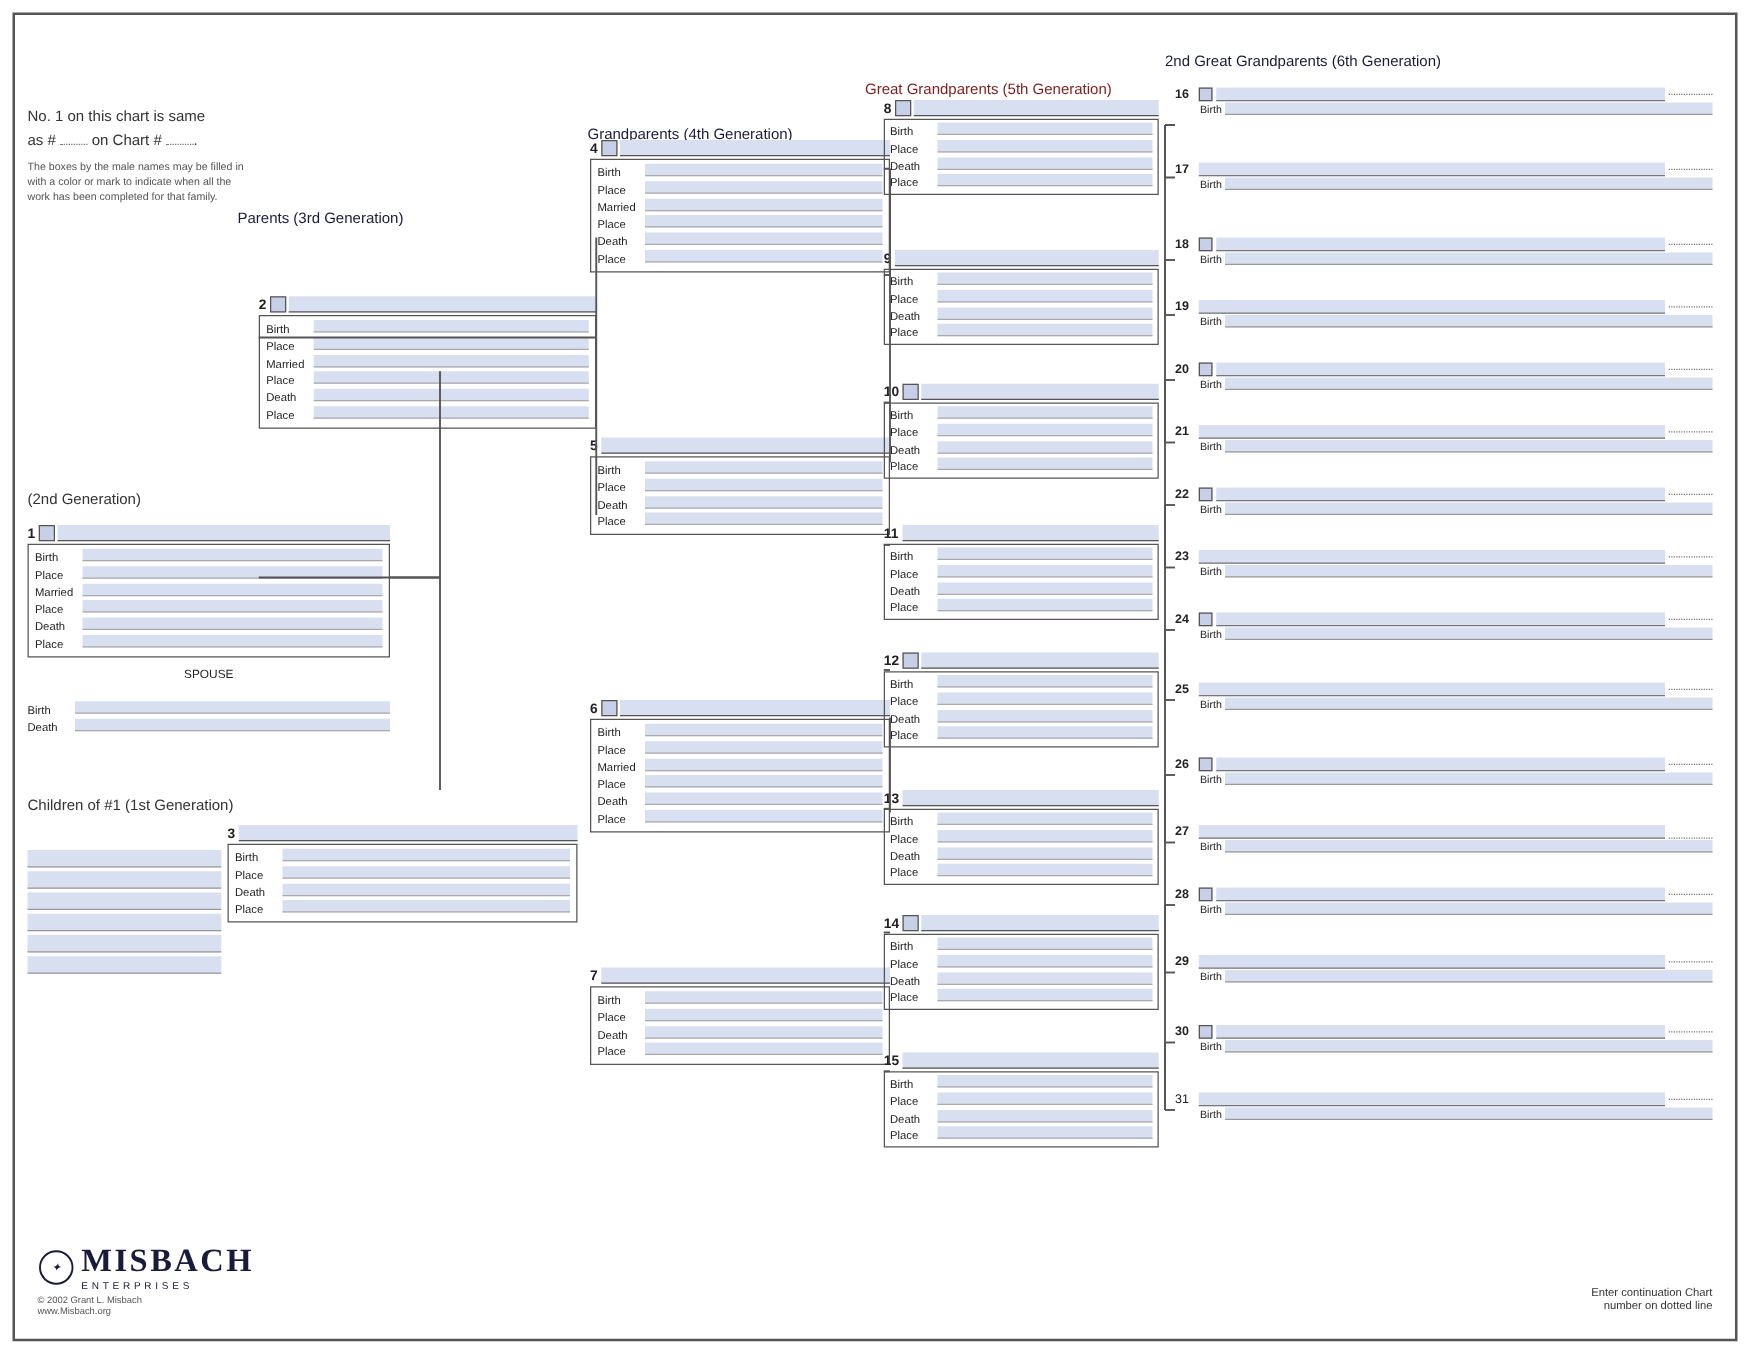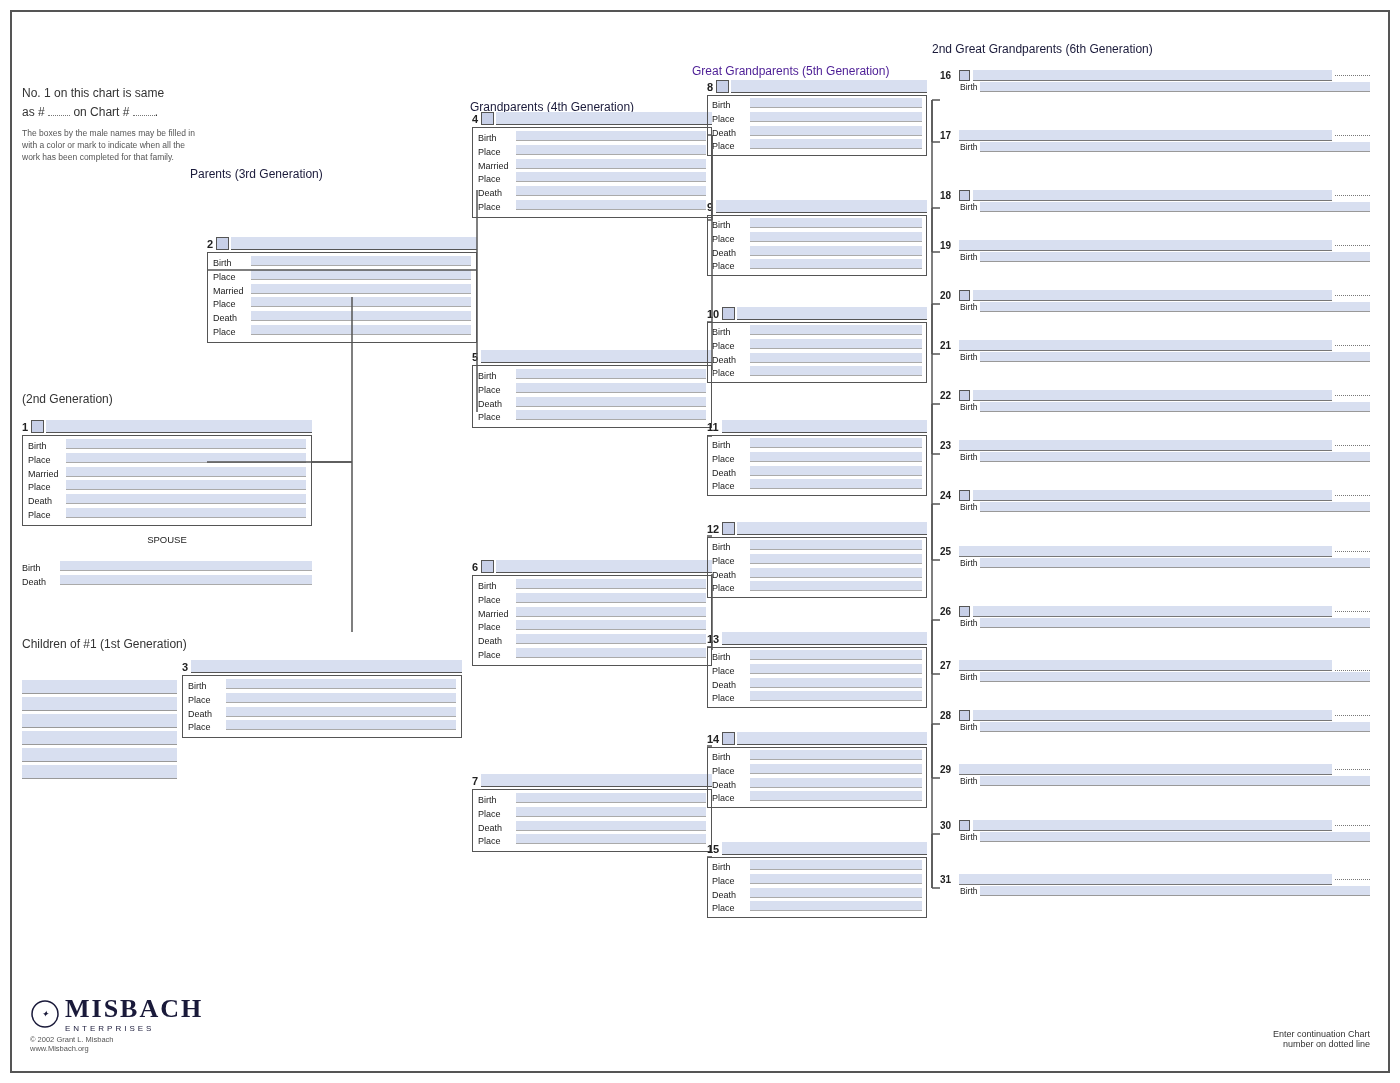--- a/index.html
+++ b/index.html
@@ -149,21 +149,21 @@
     </div>
     <div class="instructions" style="margin-top:6px; max-width:175px;">The boxes by the male names may be filled in with a color or mark to indicate when all the work has been completed for that family.</div>
   </div>
 
   <div style="position:absolute; top:155px; left:178px; font-size:12px; color:#1a1a3a;">
     <span>Parents (3rd Generation)</span>
   </div>
   <div style="position:absolute; top:88px; left:458px; font-size:12px; color:#1a1a3a;">
     <span>Grandparents (4th Generation)</span>
   </div>
-  <div style="position:absolute; top:52px; left:680px; font-size:12px; color:#4c1d95;text-align:center;">
+  <div style="position:absolute; top:52px; left:680px; font-size:12px; color:#7f1d1d;text-align:center;">
     <span>Great Grandparents (5th Generation)</span>
   </div>
   <div style="position:absolute; top:30px; left:920px; font-size:12px; color:#1a1a3a;">
     <span>2nd Great Grandparents (6th Generation)</span>
   </div>
 
   <div style="position:absolute; top:380px; left:10px; font-size:12px; color:#333;">
     <span>(2nd Generation)</span>
   </div>
 
@@ -790,21 +790,21 @@
       <span class="dotted-line" style="min-width:35px;"></span>
     </div>
     <div style="display:flex; align-items:center; gap:3px; padding-left:20px;">
       <span style="font-size:8.5px;">Birth</span>
       <div style="flex:1; border-bottom:1px solid #999; background:#d8dff0; height:10px;"></div>
     </div>
   </div>
 
   <div style="position:absolute; top:862px; left:928px; width:430px;">
     <div style="display:flex; align-items:center; gap:3px; margin-bottom:1px;">
-      <span style="font-size:10px; font-weight:bold; width:16px;">31</span>
+      <span style="font-size:10px; font-weight:normal; width:16px;">31</span>
       <div style="flex:1; border-bottom:1px solid #777; background:#d8dff0; height:11px;"></div>
       <span class="dotted-line" style="min-width:35px;"></span>
     </div>
     <div style="display:flex; align-items:center; gap:3px; padding-left:20px;">
       <span style="font-size:8.5px;">Birth</span>
       <div style="flex:1; border-bottom:1px solid #999; background:#d8dff0; height:10px;"></div>
     </div>
   </div>
 
   <svg style="position:absolute; top:0; left:0; width:100%; height:100%; pointer-events:none;">

